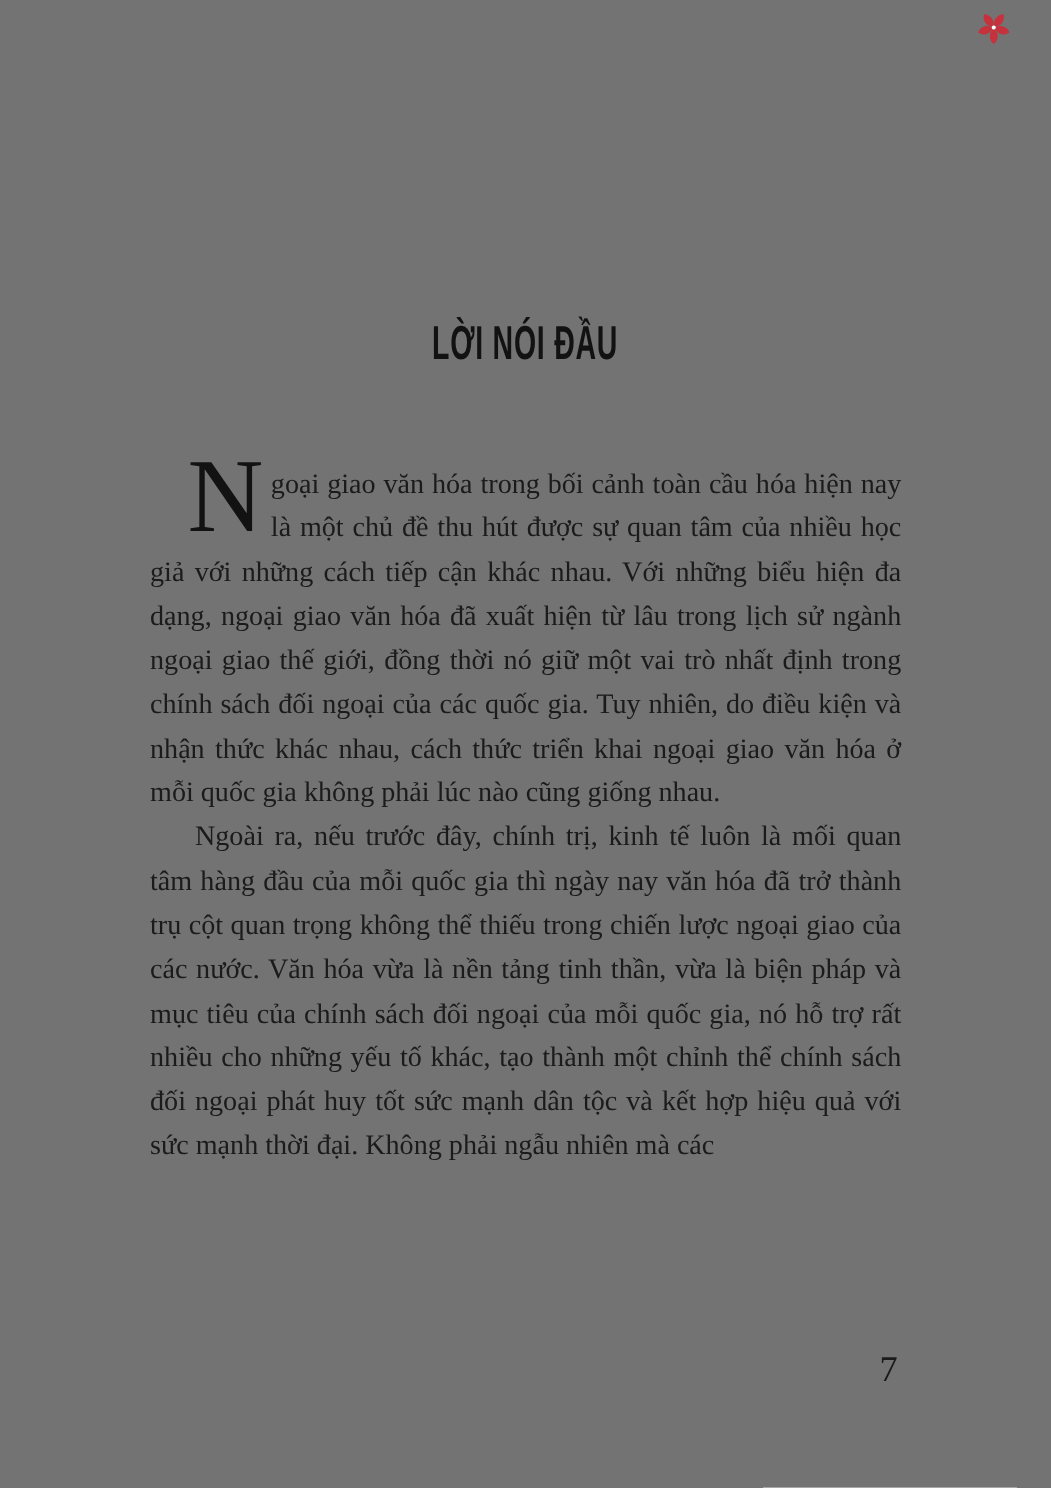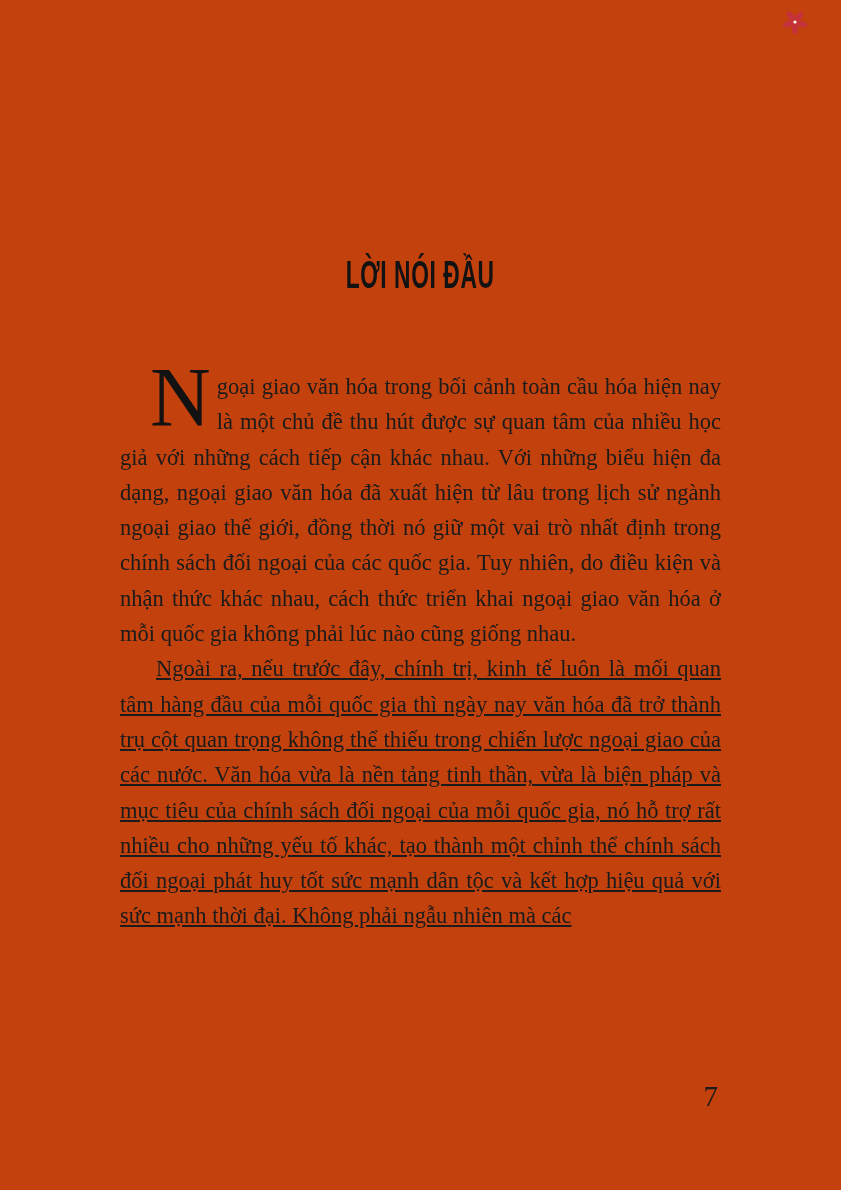--- a/index.html
+++ b/index.html
@@ -4,21 +4,21 @@
 <style>
   html, body { margin: 0; padding: 0; }
   body {
     width: 841px; height: 1190px;
     background: #ffffff;
     font-family: "Liberation Serif", serif;
     color: #1b1b1b;
     position: relative;
     overflow: hidden;
   }
-  .page { position: absolute; inset: 0; background: #c2410c; }
+  .page { position: absolute; inset: 0; background: #737373; }
 
   .flower {
     position: absolute;
     left: 779px; top: 5px;
     width: 32px; height: 32px;
   }
 
   .title-wrap {
     position: absolute;
     left: 120px; top: 254px; width: 601px;
@@ -46,21 +46,21 @@
   }
   .para { margin: 0; padding: 0; }
   .dropcap {
     float: left;
     font-size: 84px;
     line-height: 58px;
     height: 58px;
     margin: 0 6px 0 30px;
     color: #121212;
   }
-  .para-indent { text-indent: 36px; text-decoration: underline; }
+  .para-indent { text-indent: 36px; }
 
   .page-number {
     position: absolute;
     left: 120px; top: 1080px; width: 598px;
     text-align: right;
     font-size: 29px;
     color: #1b1b1b;
   }
 </style>
 </head>

